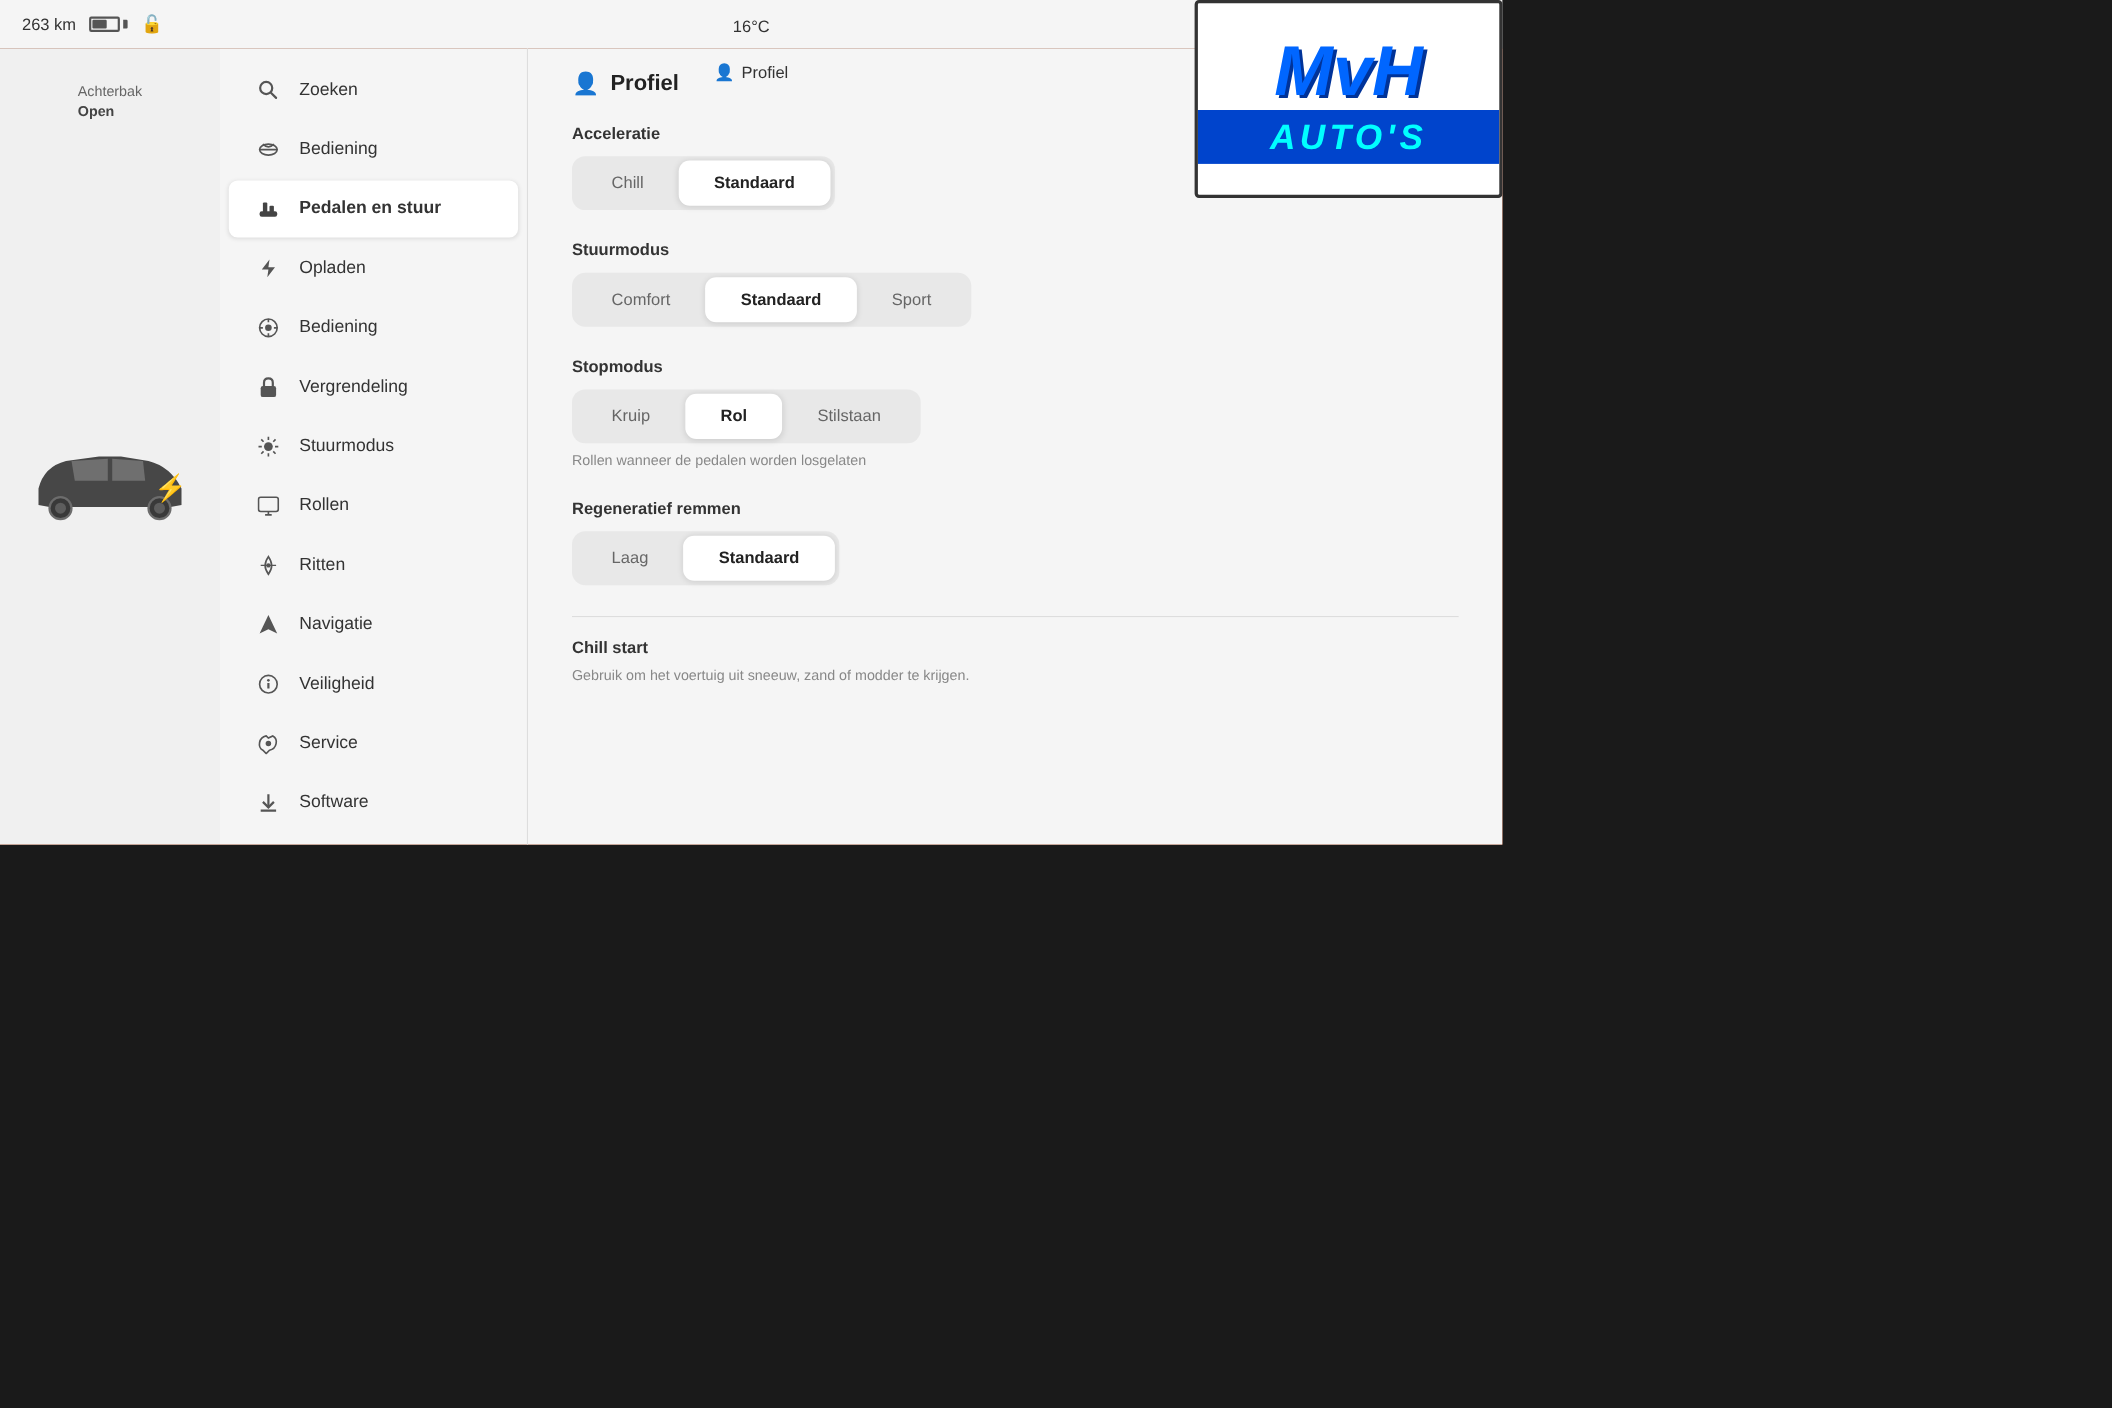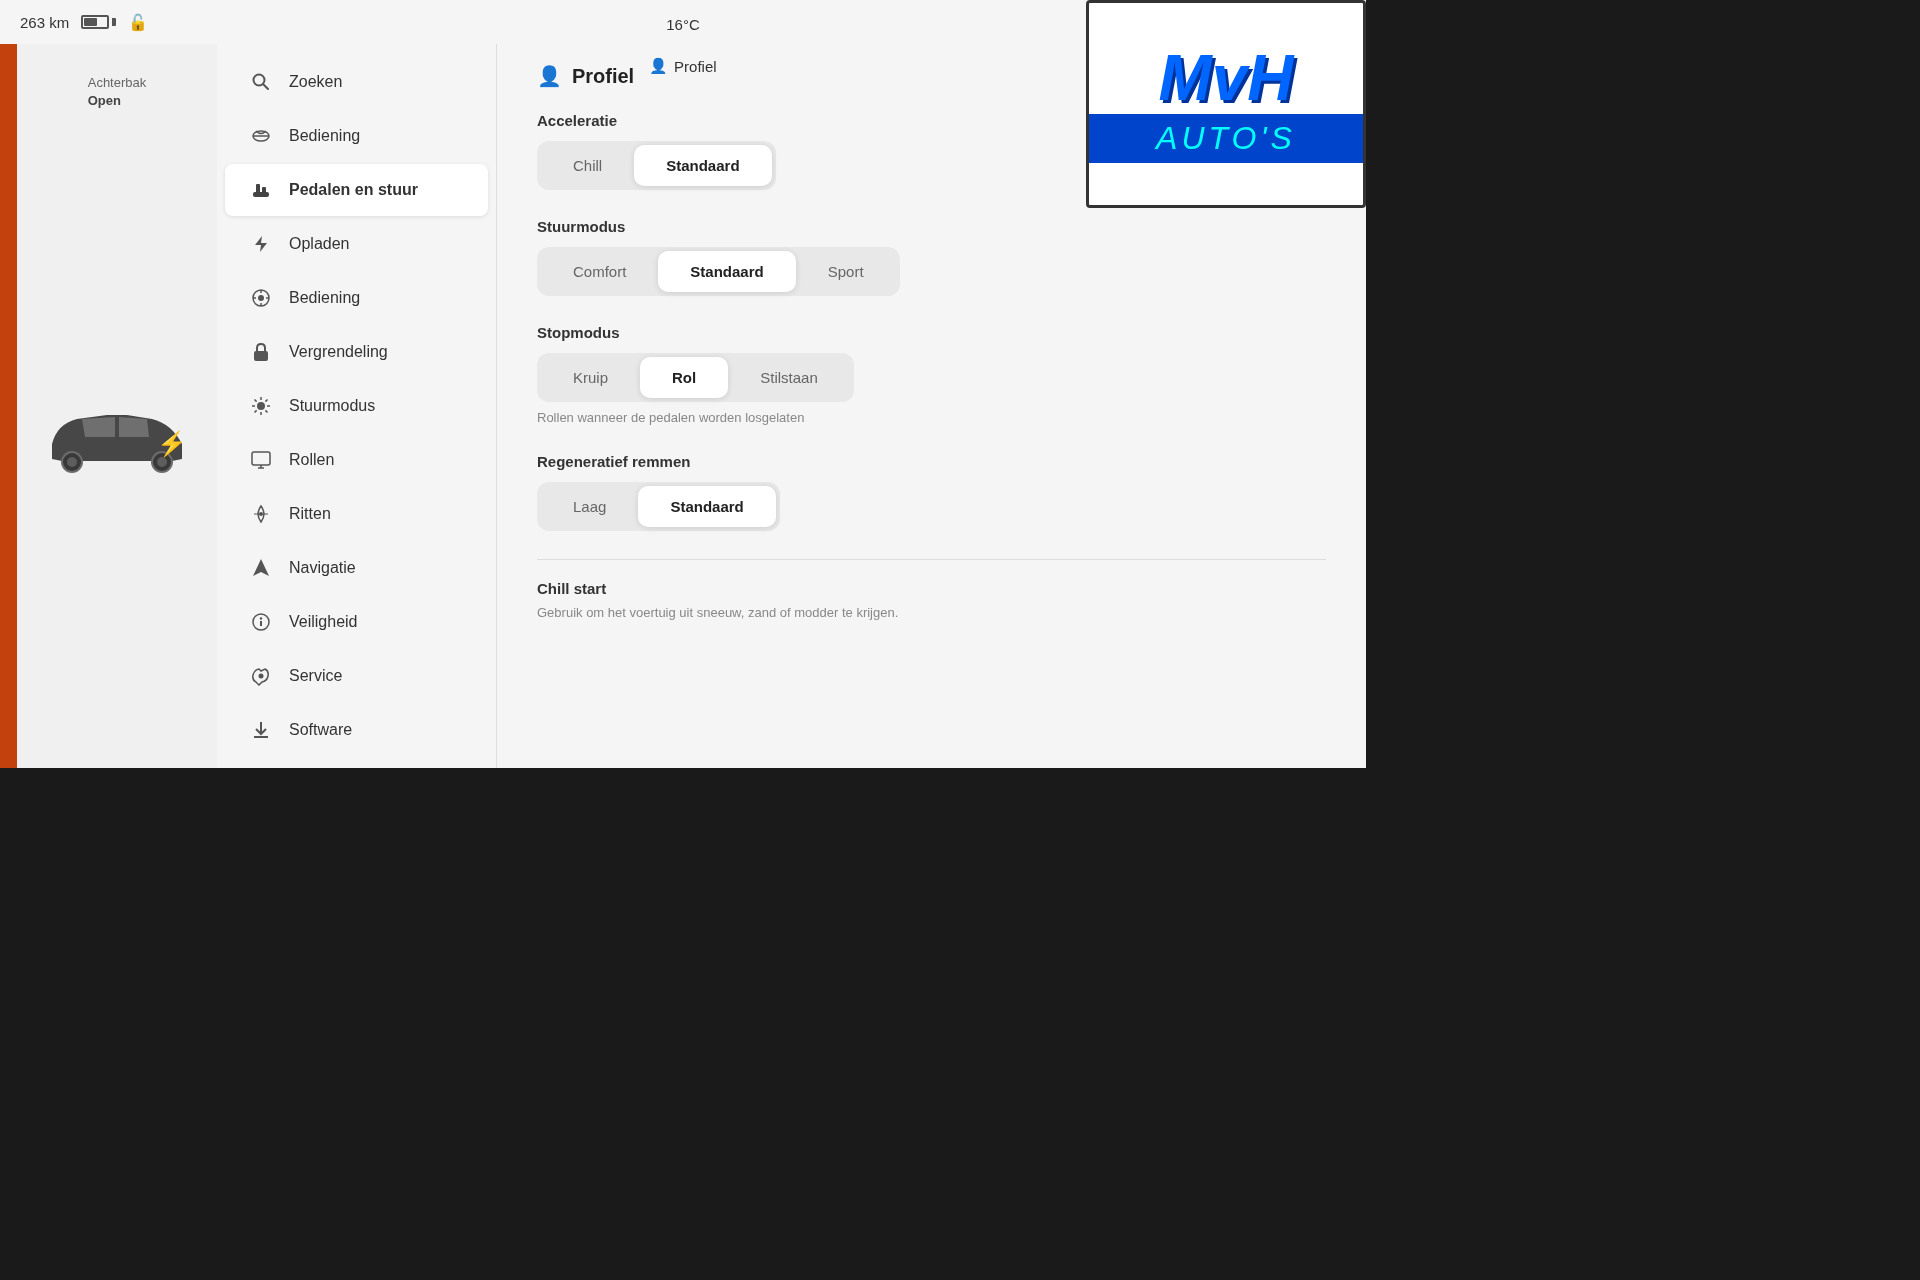--- a/index.html
+++ b/index.html
@@ -110,21 +110,20 @@
 
     
     .main-area {
       position: absolute;
       top: 44px;
       left: 0;
       right: 0;
       bottom: 0;
       display: flex;
       background: #c2410c;
-      padding-left: 17px;
     }
 
     
     .car-panel {
       width: 200px;
       background: #f0f0f0;
       display: flex;
       flex-direction: column;
       align-items: center;
       padding-top: 20px;
@@ -302,21 +301,21 @@
       color: #888;
       line-height: 1.5;
     }
 
     
     .mvh-logo {
       position: absolute;
       top: 0;
       right: 0;
       width: 280px;
-      height: 208px;
+      height: 180px;
       background: white;
       border: 3px solid #333;
       border-radius: 4px;
       display: flex;
       flex-direction: column;
       align-items: center;
       justify-content: center;
       z-index: 100;
       overflow: hidden;
     }
@@ -333,21 +332,21 @@
     .mvh-bottom {
       background: #0044cc;
       width: 100%;
       text-align: center;
       padding: 6px 0;
       margin-top: 4px;
     }
 
     .mvh-bottom-text {
       font-size: 32px;
-      font-weight: 400;
+      font-weight: 700;
       color: #00ffff;
       letter-spacing: 4px;
       font-style: italic;
     }
 
     
     .car-svg {
       opacity: 0.85;
     }
   </style>

